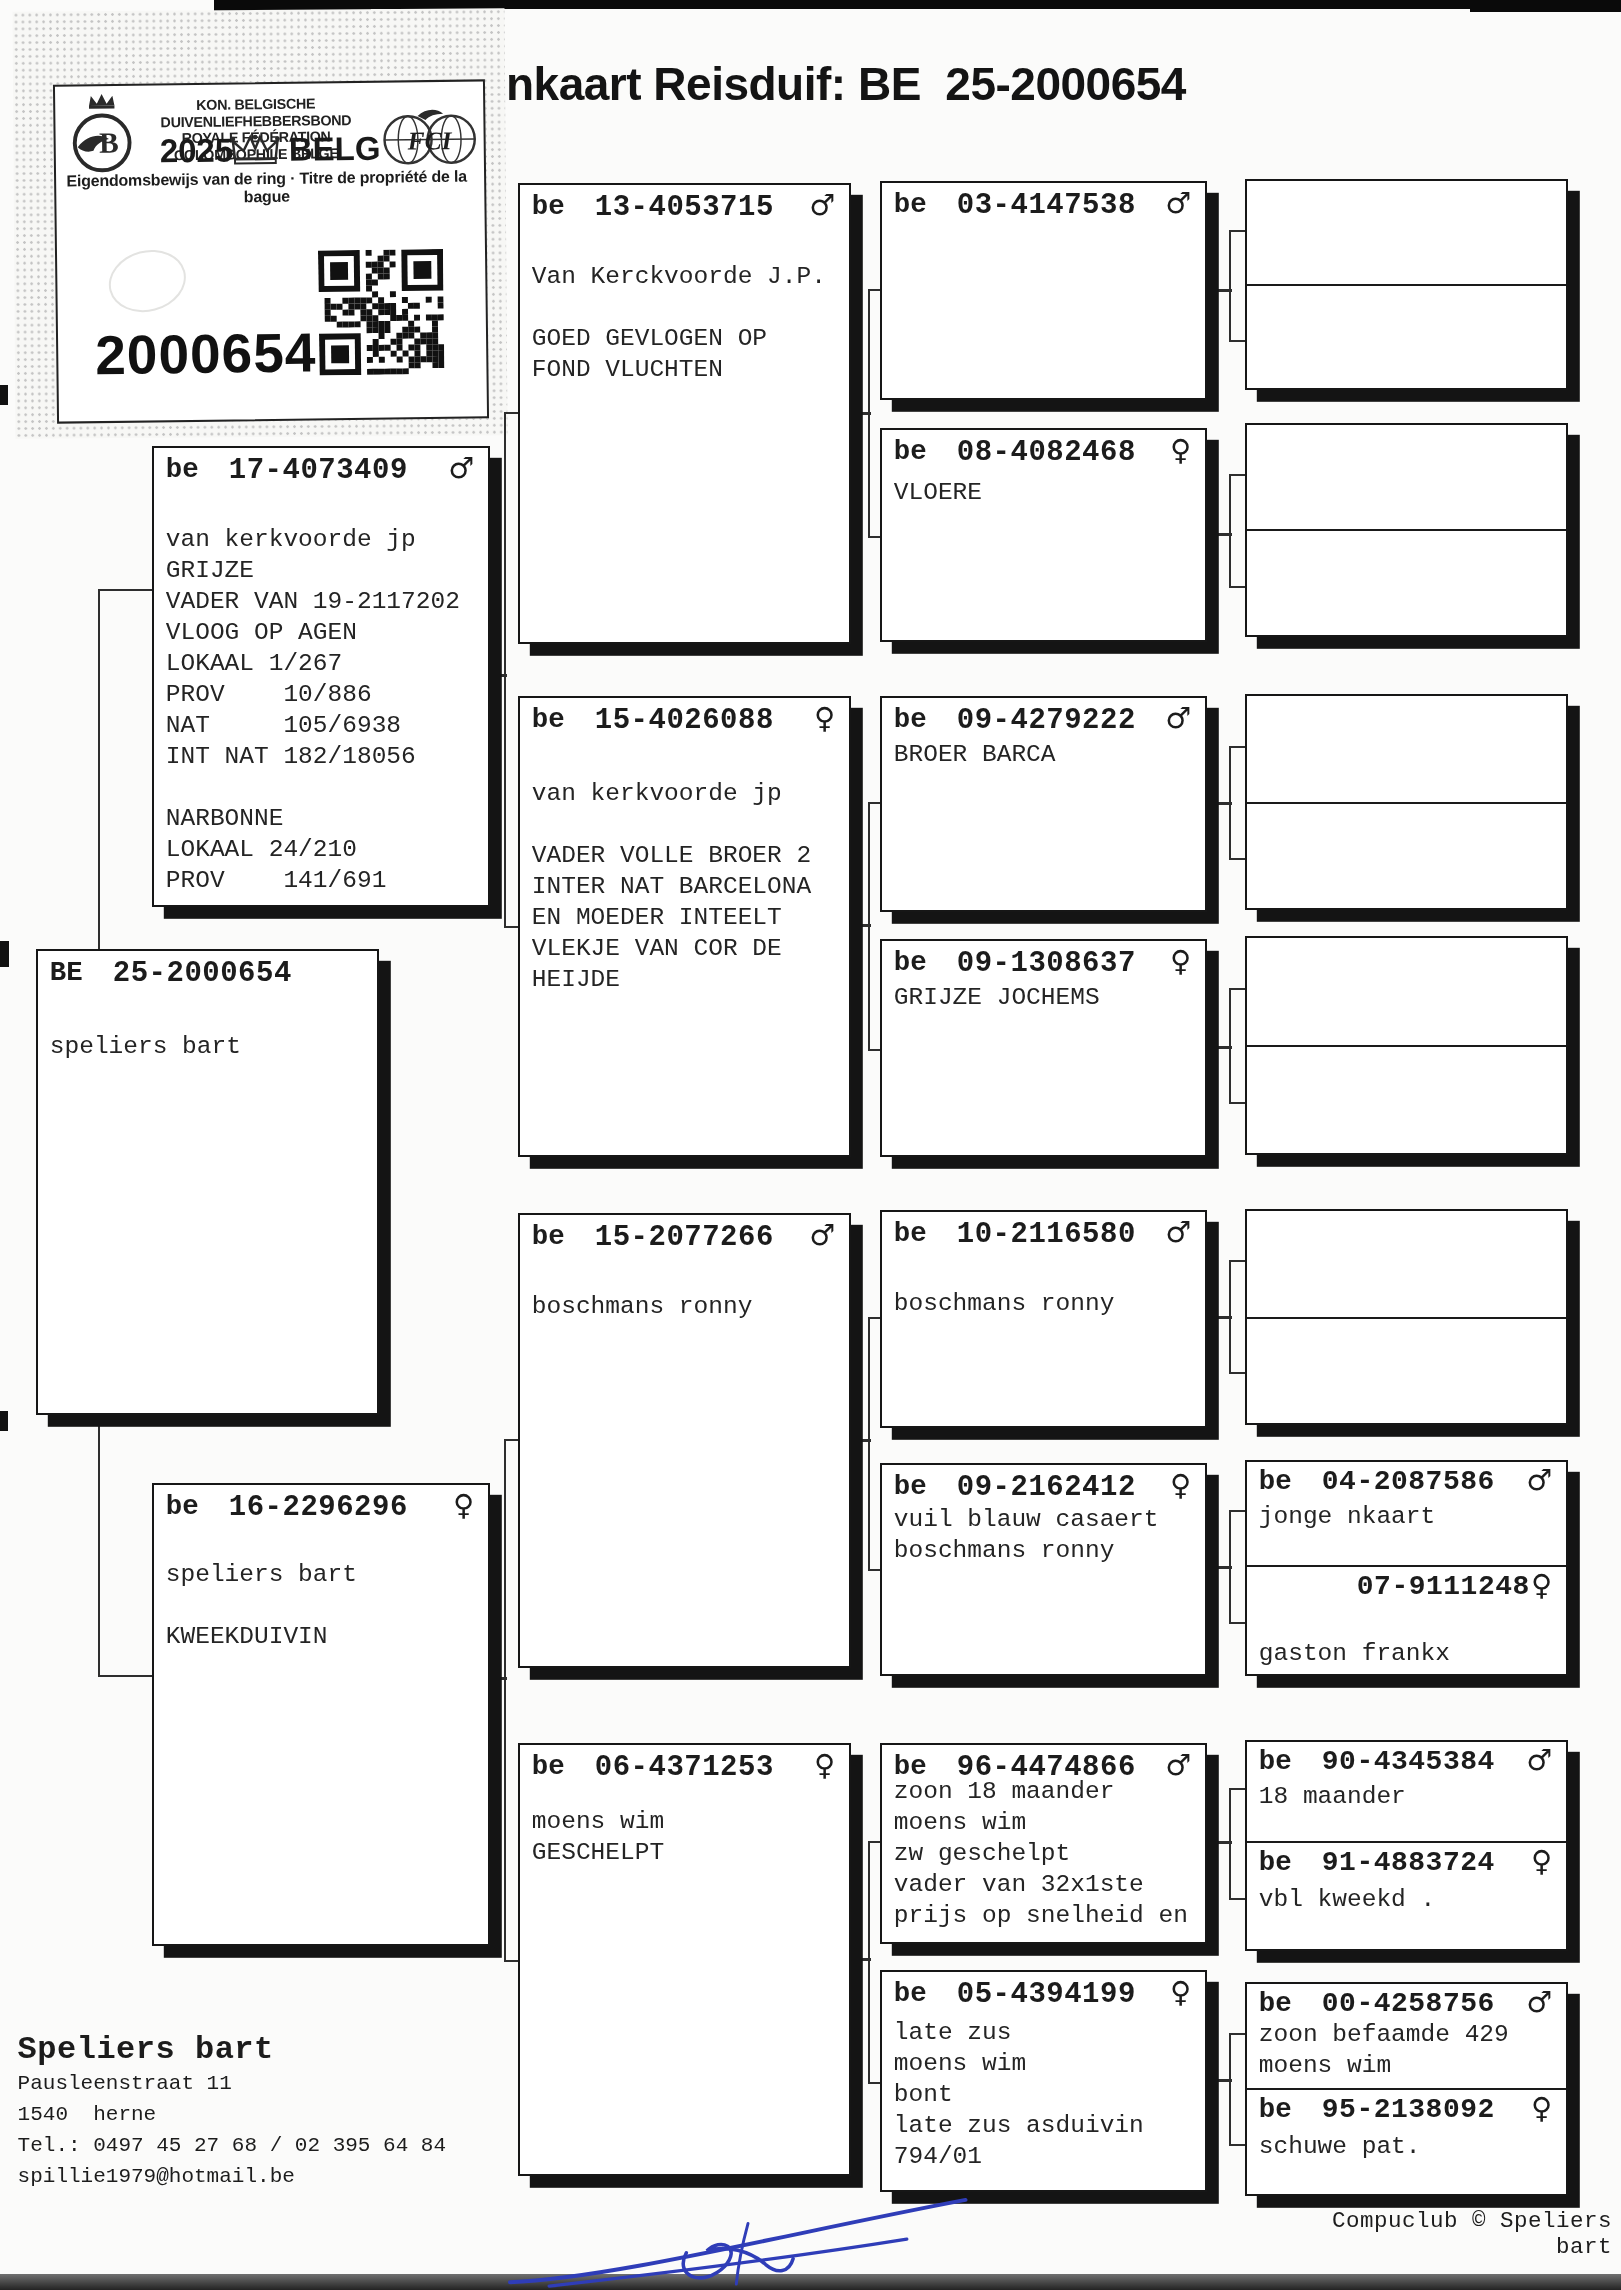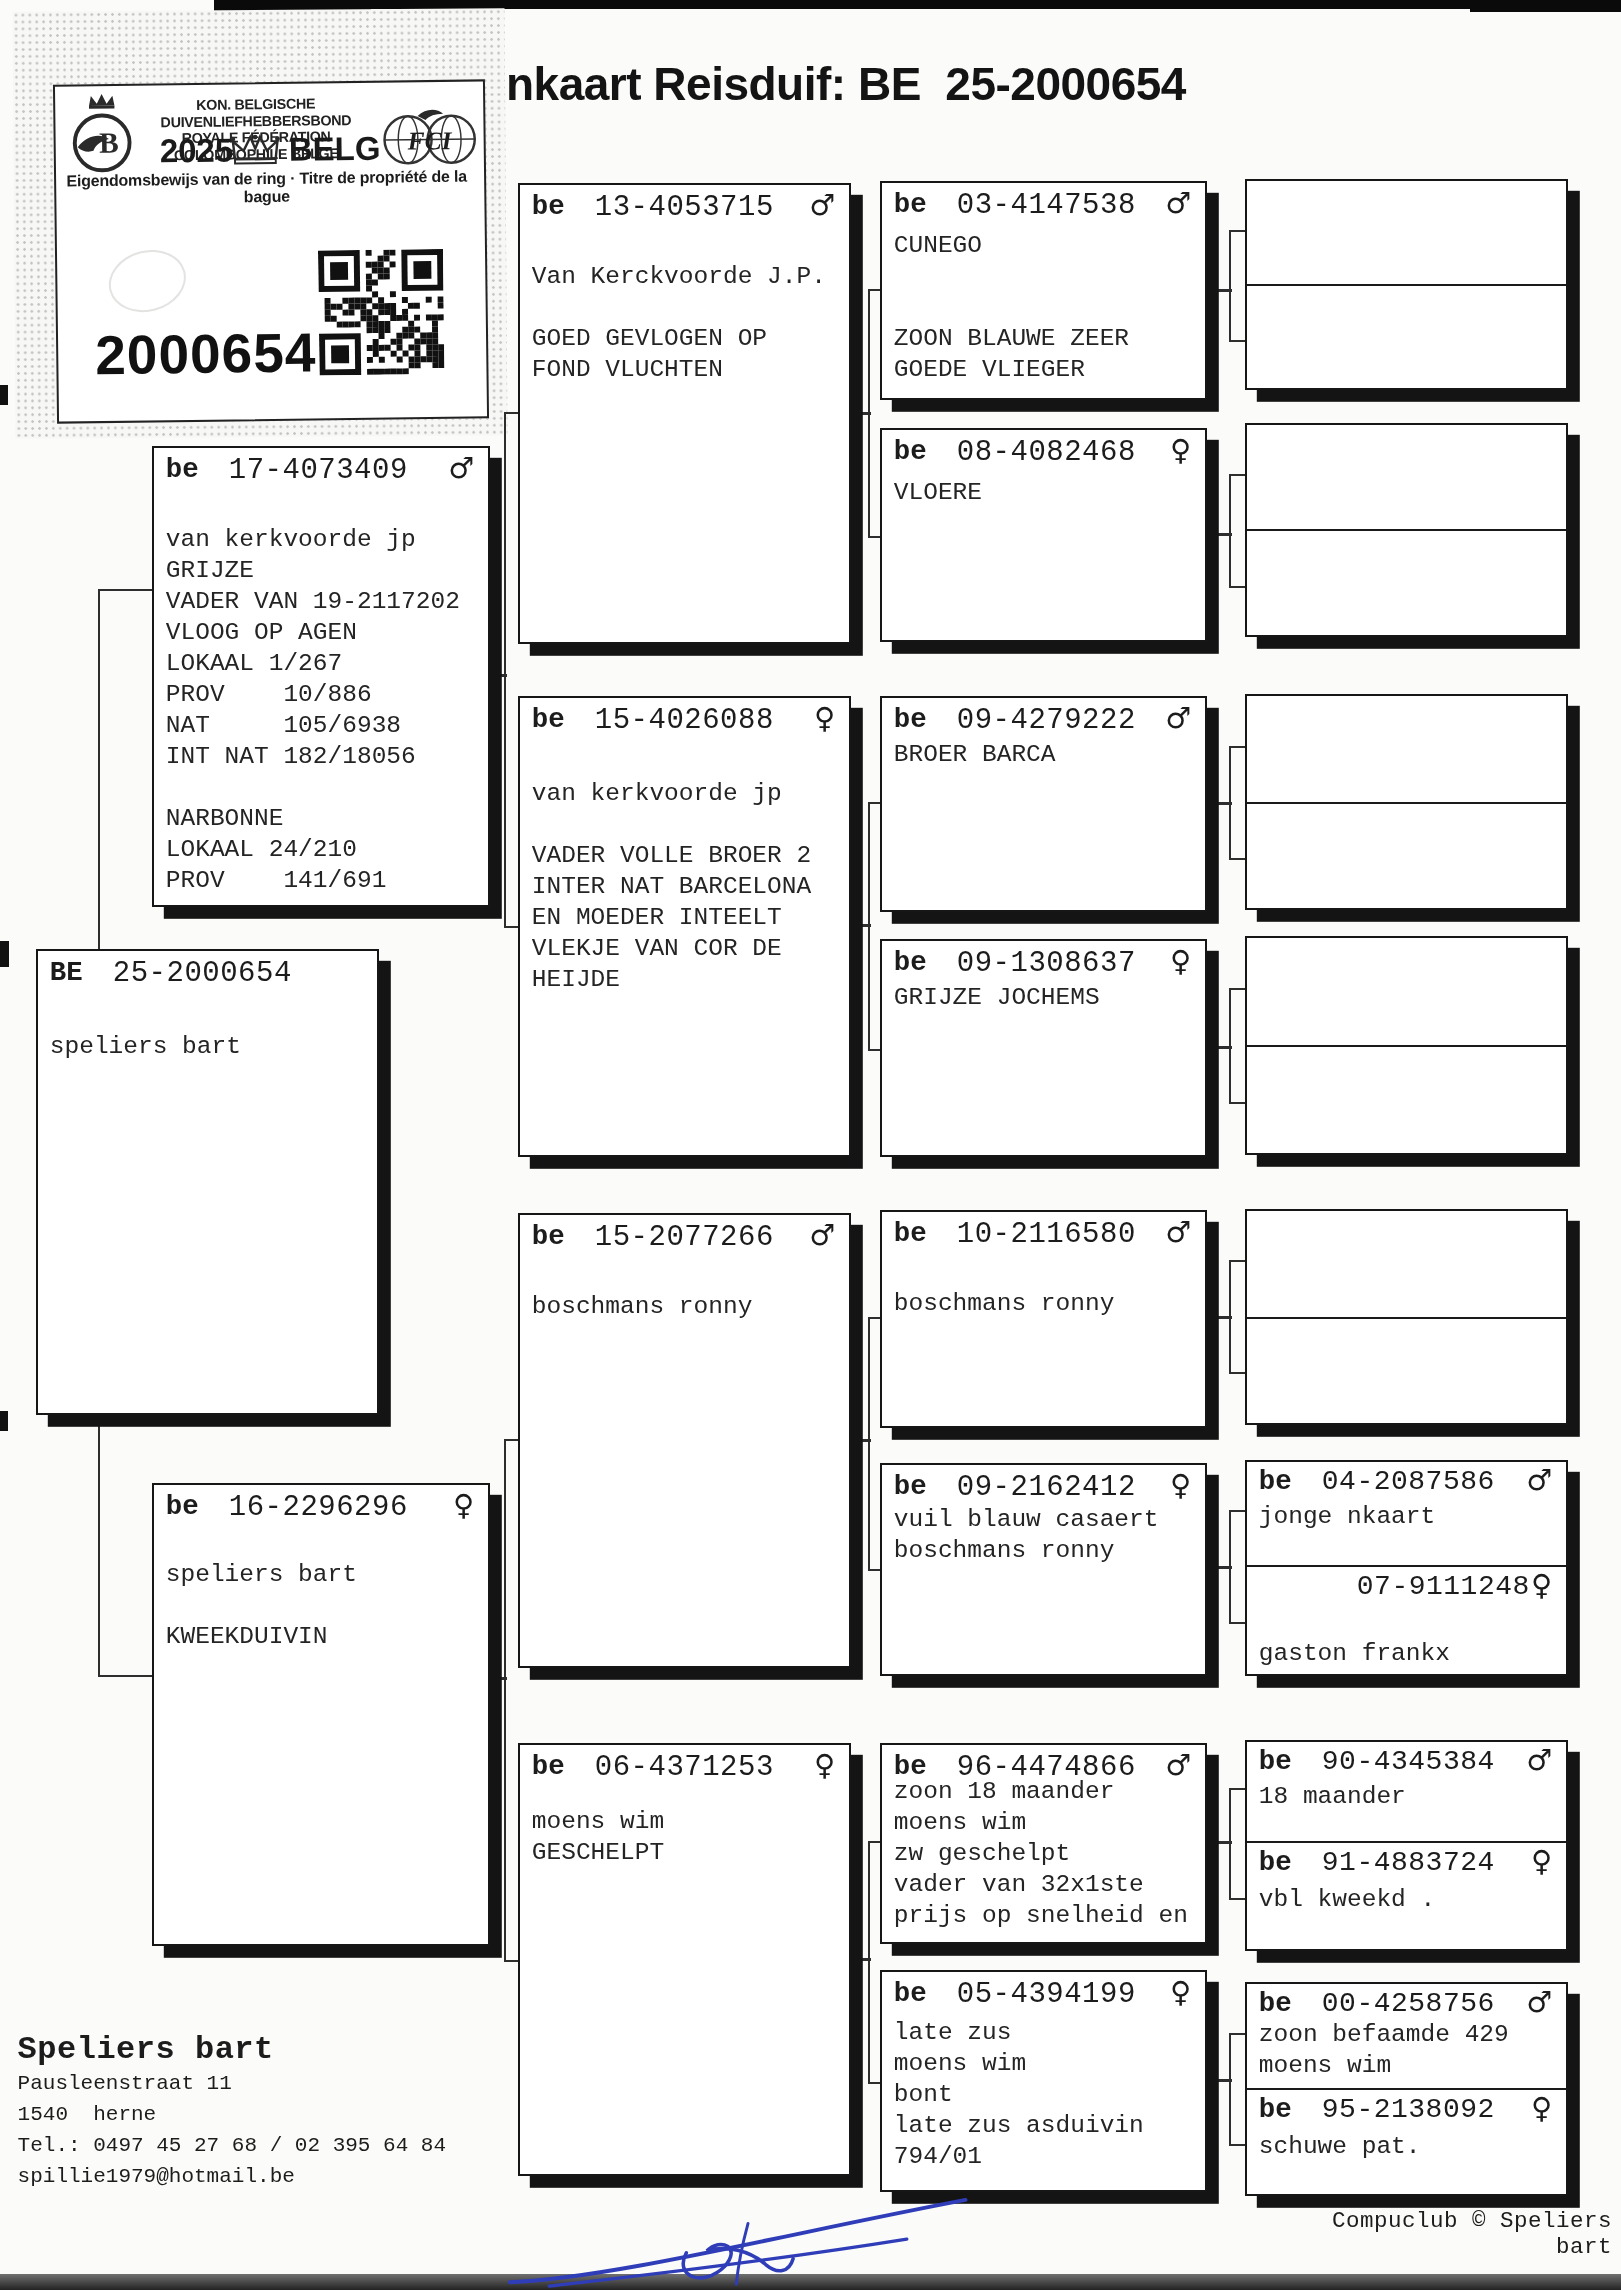--- a/index.html
+++ b/index.html
@@ -41,21 +41,21 @@
     border-radius:50%;transform:rotate(-14deg);}
   .emblem-left{position:absolute;left:13.7px;top:5.9px;}
   .emblem-right{position:absolute;left:323px;top:25.5px;}
   
   .pbox{
     position:absolute;background:#fff;border:2.9px solid #161616;box-sizing:border-box;
     box-shadow:11.8px 11.8px 0 #141414;z-index:2;
   }
   .hdr{display:flex;align-items:flex-start;padding:5.9px 13.7px 0 11.8px;}
   .cty{font-weight:700;font-size:27.4px;width:63px;flex:0 0 63px;}
-  .ring{font-weight:400;font-size:29px;letter-spacing:0.5px;white-space:pre;}
+  .ring{font-weight:700;font-size:29px;letter-spacing:0.5px;white-space:pre;}
   .sex{margin-left:auto;font-family:"DejaVu Sans",sans-serif;font-weight:700;font-size:29px;line-height:29px;}
   .bd{position:absolute;left:11.8px;right:7.8px;font-size:24.5px;line-height:31px;white-space:pre;color:#242424;overflow:hidden;}
   .half{position:relative;overflow:hidden;}
   .half .hdr{padding-top:3.9px;}
   .half .ring{font-size:28px;}
   .half-top{border-bottom:2px solid #1a1a1a;}
   
   .con{position:absolute;z-index:1;}
   .vline{border-left:2.9px solid #2e2e2e;border-top:2.9px solid #2e2e2e;border-bottom:2.9px solid #2e2e2e;}
   .hstub{height:2.9px;background:#2e2e2e;}
@@ -383,25 +383,20 @@
     <div class="bd" style="top:61px">moens wim
 GESCHELPT</div>
   </div>
 
   <div class="pbox" style="left:880px;top:181px;width:327px;height:219px">
     <div class="hdr">
       <span class="cty">be</span>
       <span class="ring">03-4147538</span>
       <span class="sex">♂</span>
     </div>
-    <div class="bd" style="top:47px">CUNEGO
-
-
-ZOON BLAUWE ZEER
-GOEDE VLIEGER</div>
   </div>
   <div class="pbox" style="left:880px;top:428px;width:327px;height:214px">
     <div class="hdr">
       <span class="cty">be</span>
       <span class="ring">08-4082468</span>
       <span class="sex">♀</span>
     </div>
     <div class="bd" style="top:47px">VLOERE</div>
   </div>
   <div class="pbox" style="left:880px;top:696px;width:327px;height:216px">

